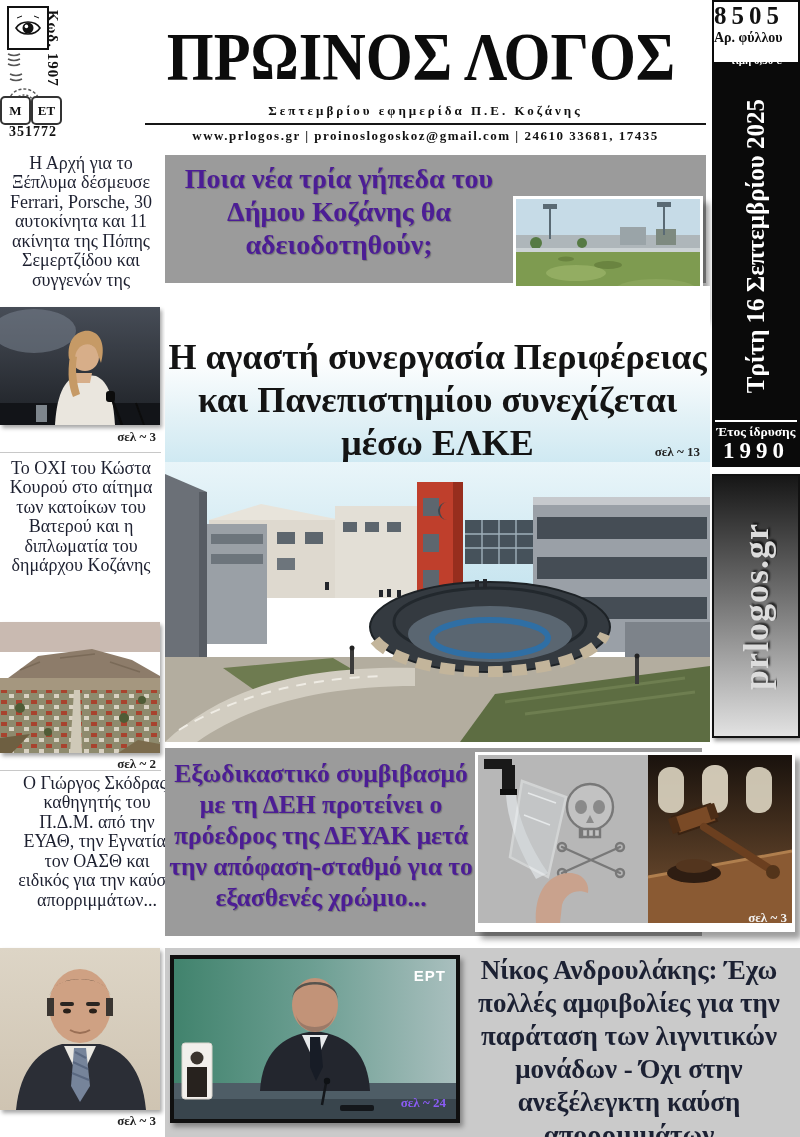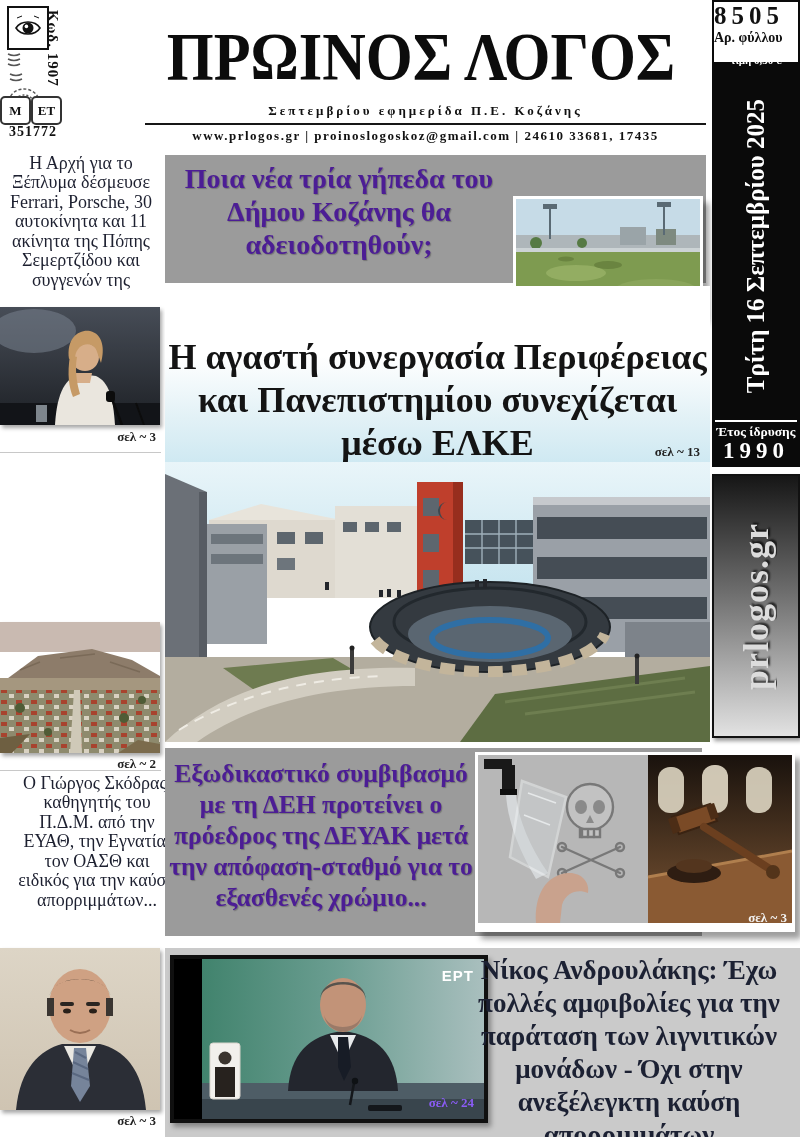--- a/index.html
+++ b/index.html
@@ -129,20 +129,21 @@
       <path d="M70,48 C67,68 69,80 73,90 L80,87 C76,74 75,60 77,50 Z" fill="#c69a66"></path>
       <rect x="36" y="98" width="11" height="17" fill="#9aa3ab" opacity=".8"></rect>
       <line x1="122" y1="118" x2="112" y2="92" stroke="#0c0c0c" stroke-width="2.5"></line>
       <rect x="106" y="84" width="9" height="11" rx="3" fill="#0c0c0c"></rect>
       <line x1="144" y1="118" x2="136" y2="96" stroke="#0c0c0c" stroke-width="2"></line>
     </svg>
   </div>
   <div class="abs pref lc-ref" style="left:0;top:429px;">σελ ~ 3</div>
   <div class="abs lc-rule" style="top:452px;"></div>
 
+  <div class="abs side-head" style="left:1px;top:459px;">Το ΟΧΙ του Κώστα Κουρού στο αίτημα των κατοίκων του Βατερού και η διπλωματία του δημάρχου Κοζάνης</div>
   <div class="abs photo" style="left:0;top:622px;width:160px;height:131px;">
     <svg width="160" height="131" viewBox="0 0 160 131">
       <defs>
         <pattern id="houses" width="15" height="11" patternUnits="userSpaceOnUse">
           <rect width="15" height="11" fill="#8e8a6d"></rect>
           <rect x="1" y="1" width="6" height="4" fill="#a8432e"></rect>
           <rect x="9" y="6" width="5" height="4" fill="#d9d2c2"></rect>
         </pattern>
       </defs>
       <rect width="160" height="30" fill="#c9bab1"></rect>
@@ -327,21 +328,21 @@
       <polygon points="194,62 232,49 239,66 201,79" fill="#7a4a26" stroke="#3a2312" stroke-width="2"></polygon>
       <polygon points="190,64 198,61 203,76 195,79" fill="#4c2d16"></polygon>
       <polygon points="228,50 236,48 241,62 233,65" fill="#4c2d16"></polygon>
       <line x1="226" y1="72" x2="292" y2="114" stroke="#6b3f1f" stroke-width="8" stroke-linecap="round"></line>
       <circle cx="295" cy="117" r="7" fill="#53341a"></circle>
     </svg>
     <span class="in-photo-ref" style="right:8px;bottom:6px;color:#f2f2f2;">σελ ~ 3</span>
   </div>
 
   <div class="abs bottom-panel">
-    <div class="abs ert-frame" style="width:282px;height:160px;padding-left:28px;">
+    <div class="abs ert-frame" style="width:282px;height:160px;">
       <svg width="282" height="160" viewBox="0 0 282 160">
         <defs>
             <linearGradient id="ert" x1="0" y1="0" x2="1" y2="0">
           <stop offset="0" stop-color="#41836d"></stop>
               <stop offset=".5" stop-color="#6d9f93"></stop>
               <stop offset="1" stop-color="#a9bfbe"></stop>
             </linearGradient>
           </defs>
         <rect width="282" height="160" fill="url(#ert)"></rect>
         <rect y="124" width="282" height="36" fill="#4e5d66"></rect>

